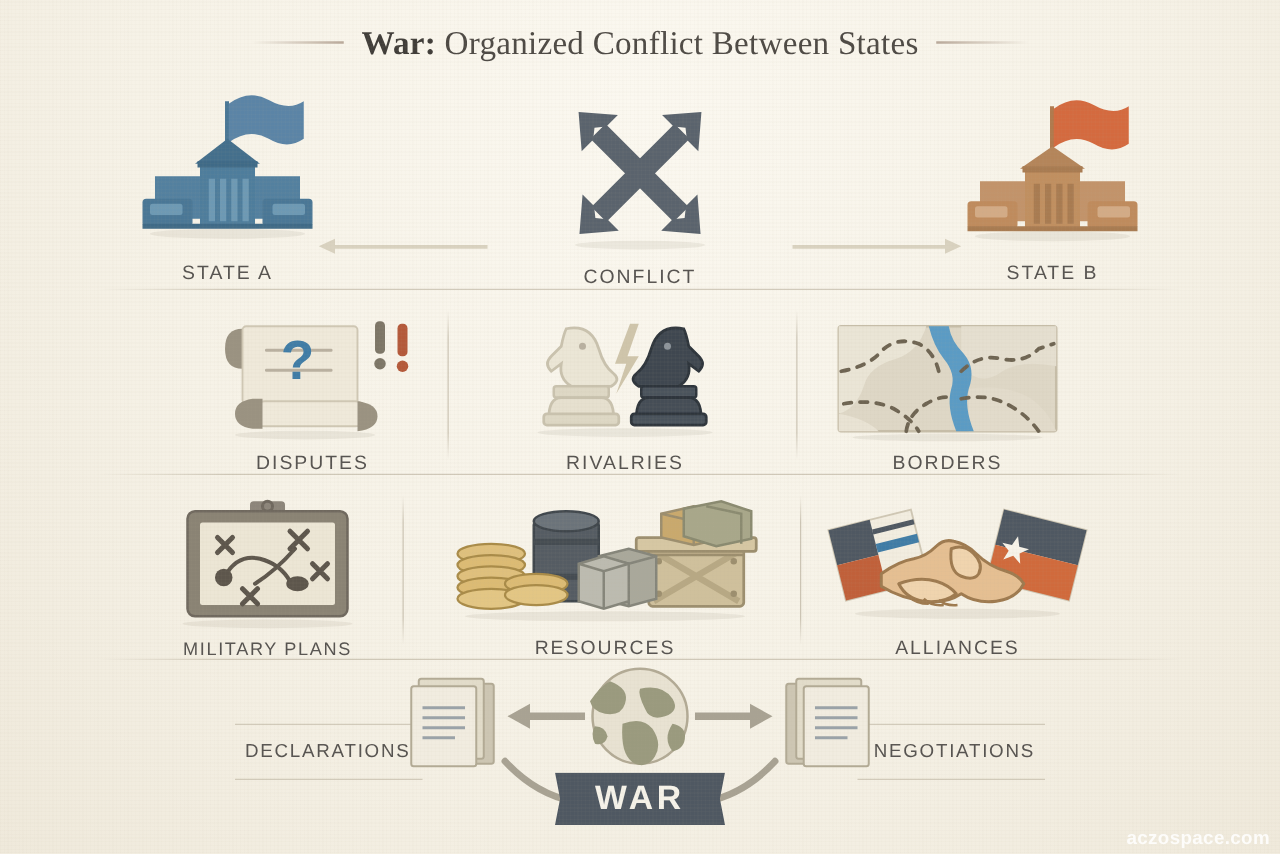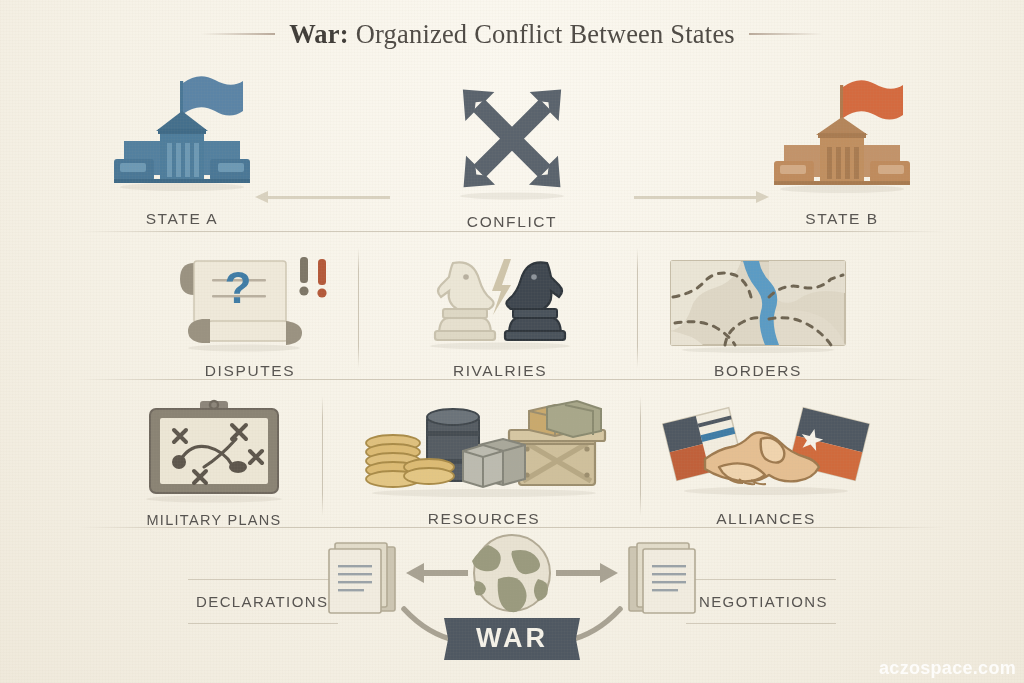--- a/index.html
+++ b/index.html
@@ -91,21 +91,21 @@
     position:absolute;left:50%;transform:translateX(-50%);top:618px;
     background:#4f5862;color:#f5f2e9;
     font-size:27px;font-weight:bold;letter-spacing:3px;
     padding:7px 32px 8px 32px;line-height:1;
     clip-path:polygon(0 0,100% 0,97% 50%,100% 100%,0 100%,3% 50%);
   }
 
   
   #watermark{
     position:absolute;right:8px;bottom:4px;
-    font-size:18px;font-weight:bold;color:rgba(255,255,255,.85);
+    font-size:15px;font-weight:bold;color:rgba(255,255,255,.85);
     letter-spacing:.3px;
   }
   svg{display:block;overflow:visible;}
 </style>
 </head>
 <body>
 
 <div id="stage">
 
   <div id="title-row">

